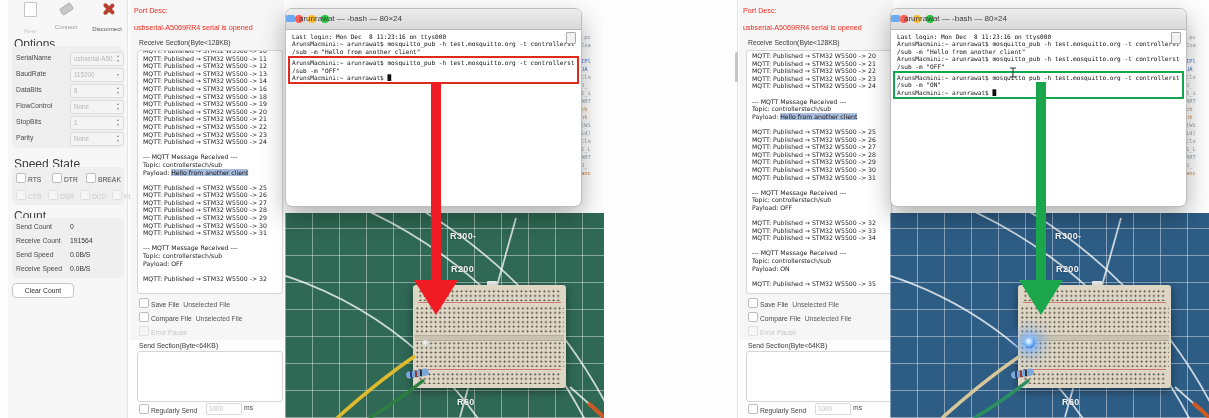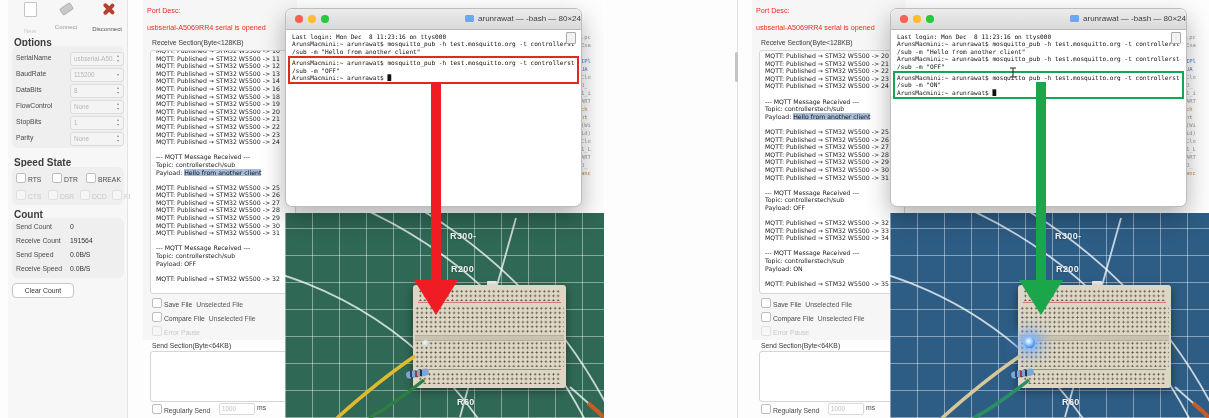--- a/index.html
+++ b/index.html
@@ -14,55 +14,55 @@
   .tb-item{position:absolute;top:2px;text-align:center;}
   .tb-ic{display:block;margin:0 auto 2px auto;width:14px;height:13px;position:relative;}
   .ic-doc{width:11px;height:13px;background:#fff;border:1px solid #c4c4c4;border-radius:1px;}
   .ic-usb{width:13px;height:8px;background:#c9c9c9;border-radius:2px;transform:rotate(-35deg);margin-top:3px;box-shadow:inset 0 0 0 1px #b3b3b3;}
   .ic-x{width:13px;height:13px;}
   .ic-x::before,.ic-x::after{content:"";position:absolute;left:6px;top:0;width:3.5px;height:14px;background:#b8402e;border-radius:2px;}
   .ic-x::before{transform:rotate(45deg);} .ic-x::after{transform:rotate(-45deg);}
   .tb-label{font-size:6px;color:#9a9a9a;}
   .tb-label.dim{color:#c9c9c9;}
   .tb-label.dark{color:#555;}
-  .sec-title{position:absolute;left:6px;font-size:10px;color:#3c3c3c;font-weight:bold;}
+  .sec-title{position:absolute;left:6px;font-size:12px;color:#3c3c3c;}
   .group{position:absolute;left:4px;width:112px;background:#efefef;border-radius:6px;}
   .f-row{position:absolute;left:8px;width:108px;height:13px;}
   .f-label{position:absolute;left:0;top:2px;font-size:6.8px;color:#4a4a4a;}
   .f-box{position:absolute;left:54px;top:0;width:52px;height:12px;background:#f4f4f4;border:1px solid #dcdcdc;border-radius:3px;}
   .f-val{position:absolute;left:3px;top:2px;font-size:6.3px;color:#b6b6b6;white-space:nowrap;overflow:hidden;max-width:40px;}
   .f-ctl{position:absolute;right:1px;top:0;width:8px;height:12px;font-size:4px;line-height:5px;color:#8b8b8b;text-align:center;}
   .cb{display:inline-block;width:8px;height:8px;background:#fff;border:1px solid #bdbdbd;border-radius:2px;vertical-align:-1px;}
   .cb.dis{border-color:#e0e0e0;background:#f6f6f6;}
   .ck{position:absolute;font-size:6.8px;color:#4a4a4a;white-space:nowrap;}
   .ck.dis{color:#c8c8c8;}
   .cnt-label{position:absolute;left:8px;font-size:6.8px;color:#4a4a4a;}
   .cnt-val{position:absolute;left:62px;font-size:6.8px;color:#333;}
   .btn{position:absolute;background:#fff;border:1px solid #c6c6c6;border-radius:4px;font-size:6.8px;color:#333;text-align:center;}
   .vdiv{position:absolute;top:0;width:1px;height:418px;background:#e4e4e4;}
   .scroll-thumb{position:absolute;width:3px;height:30px;border-radius:2px;background:#c4c4c4;}
 
   
-  .panel{position:absolute;top:0;width:154px;height:340px;background:#f6f6f6;margin-left:13px;}
+  .panel{position:absolute;top:0;width:154px;height:340px;background:#f6f6f6;}
   #half-left .panel{left:130px;} #half-right .panel{left:134px;}
   .red-txt{position:absolute;font-size:7.2px;color:#f0291c;white-space:nowrap;}
   .p-title{position:absolute;font-size:6.8px;color:#3c3c3c;white-space:nowrap;}
   .recv-box,.send-box{position:absolute;left:7px;width:144px;background:#fff;border:1px solid #d6d6d6;border-radius:3px;overflow:hidden;}
   .log-line{font-size:6.2px;line-height:7.6px;color:#1c1c1c;white-space:nowrap;padding-left:5px;font-family:"DejaVu Sans",sans-serif;}
   .log-line .hl{background:#a9bddc;color:#101010;}
   .file-row{position:absolute;left:9px;white-space:nowrap;font-size:6.8px;color:#4a4a4a;}
   .file-row .val{color:#5a5a5a;margin-left:4px;}
   .mini-input{position:absolute;width:32px;height:10px;background:#fff;border:1px solid #d9d9d9;border-radius:2px;font-size:6.3px;color:#c0c0c0;padding-left:2px;line-height:10px;}
 
   
   .terminal{position:absolute;left:285px;top:8px;width:295px;height:197px;background:#fff;border:1px solid #bdbdbd;
     border-radius:7px;box-shadow:0 10px 24px rgba(0,0,0,.3);z-index:4;overflow:hidden;}
   .t-bar{position:relative;height:20px;background:linear-gradient(#ececec,#d9d9d9);border-bottom:1px solid #b8b8b8;border-radius:7px 7px 0 0;}
   .lamp{position:absolute;top:6px;width:7.5px;height:7.5px;border-radius:50%;}
-  .t-title{position:absolute;left:0;right:0;top:5px;text-align:right;font-size:8px;color:#3d3d3d;}
+  .t-title{position:absolute;left:0;right:0;top:5px;text-align:left;font-size:8px;color:#3d3d3d;}
   .t-proxy{display:inline-block;width:9px;height:7px;background:#6ca9f0;border-radius:1.5px;vertical-align:-1px;margin-right:4px;}
   .t-scrollicon{position:absolute;right:5px;top:23px;width:8px;height:10px;background:#f2f2f2;border:1px solid #ababab;border-radius:1px;z-index:5;}
   .t-content{padding:3px 6px 0 6px;}
   .term-line{font-family:"DejaVu Sans Mono",monospace;font-size:6.1px;line-height:7.4px;color:#111;white-space:pre;overflow:hidden;}
   .term-box{border-style:solid;border-width:2px;margin:1px -4px 0 -4px;padding:1px 2px;}
 
   
   .photo{position:absolute;left:285px;top:213px;width:319px;height:205px;overflow:hidden;background:#2f6854;}
   .mat{position:absolute;inset:0;}
   .grid{position:absolute;inset:0;

